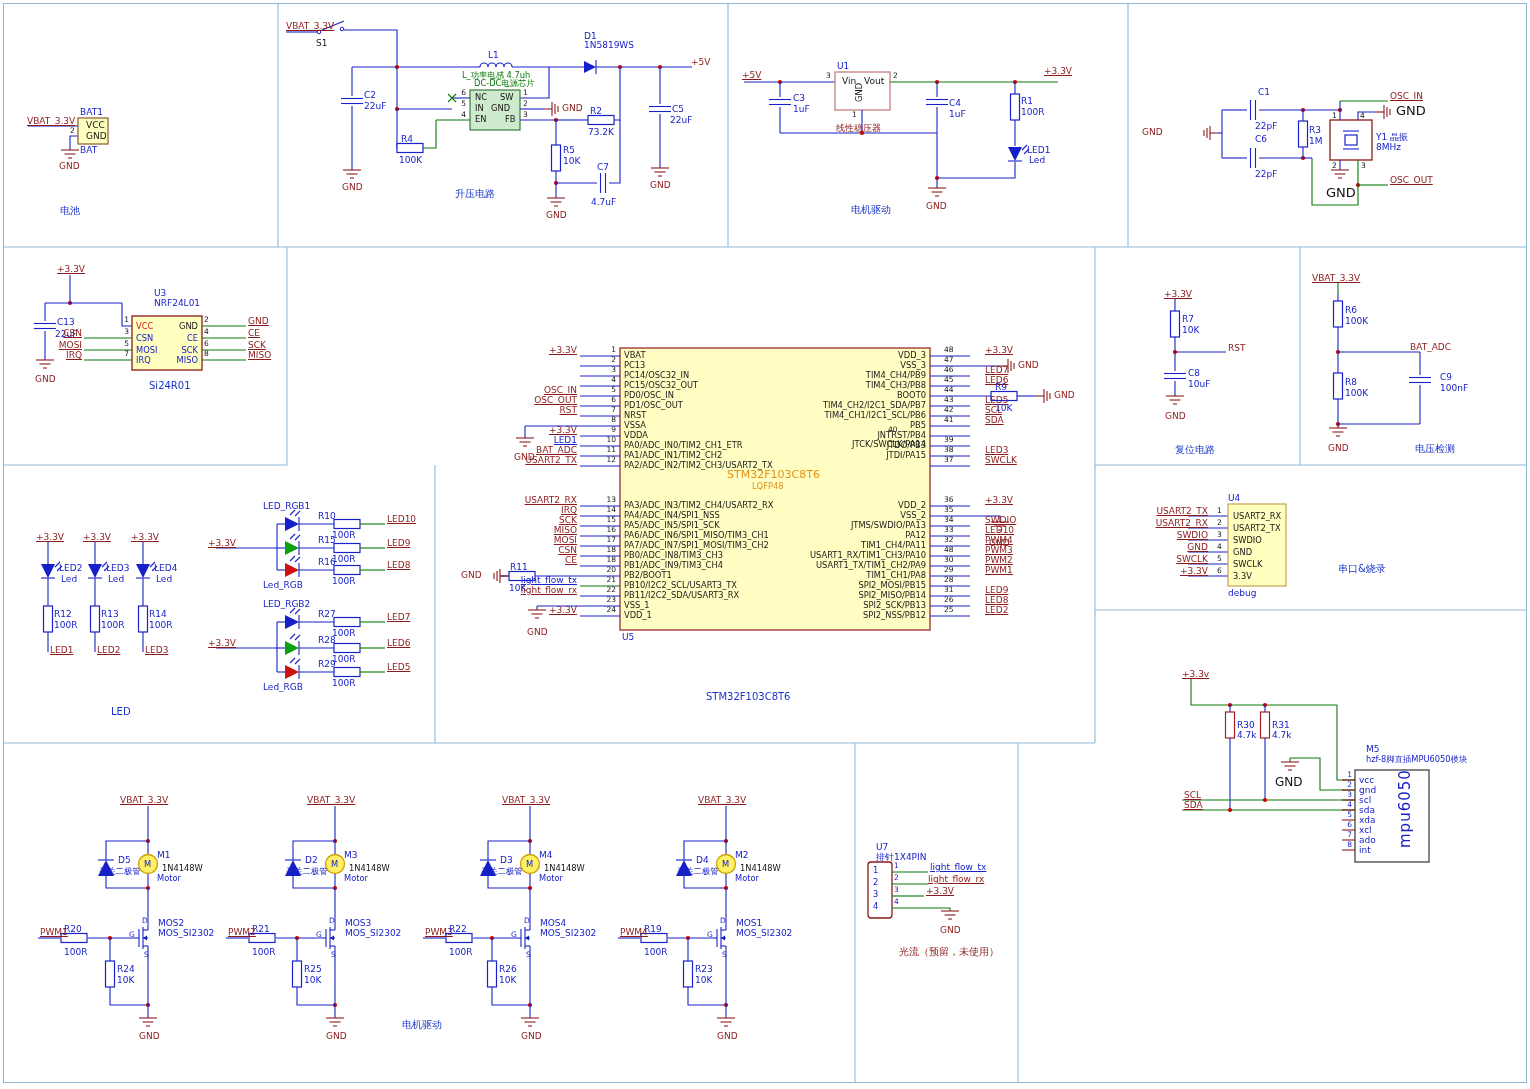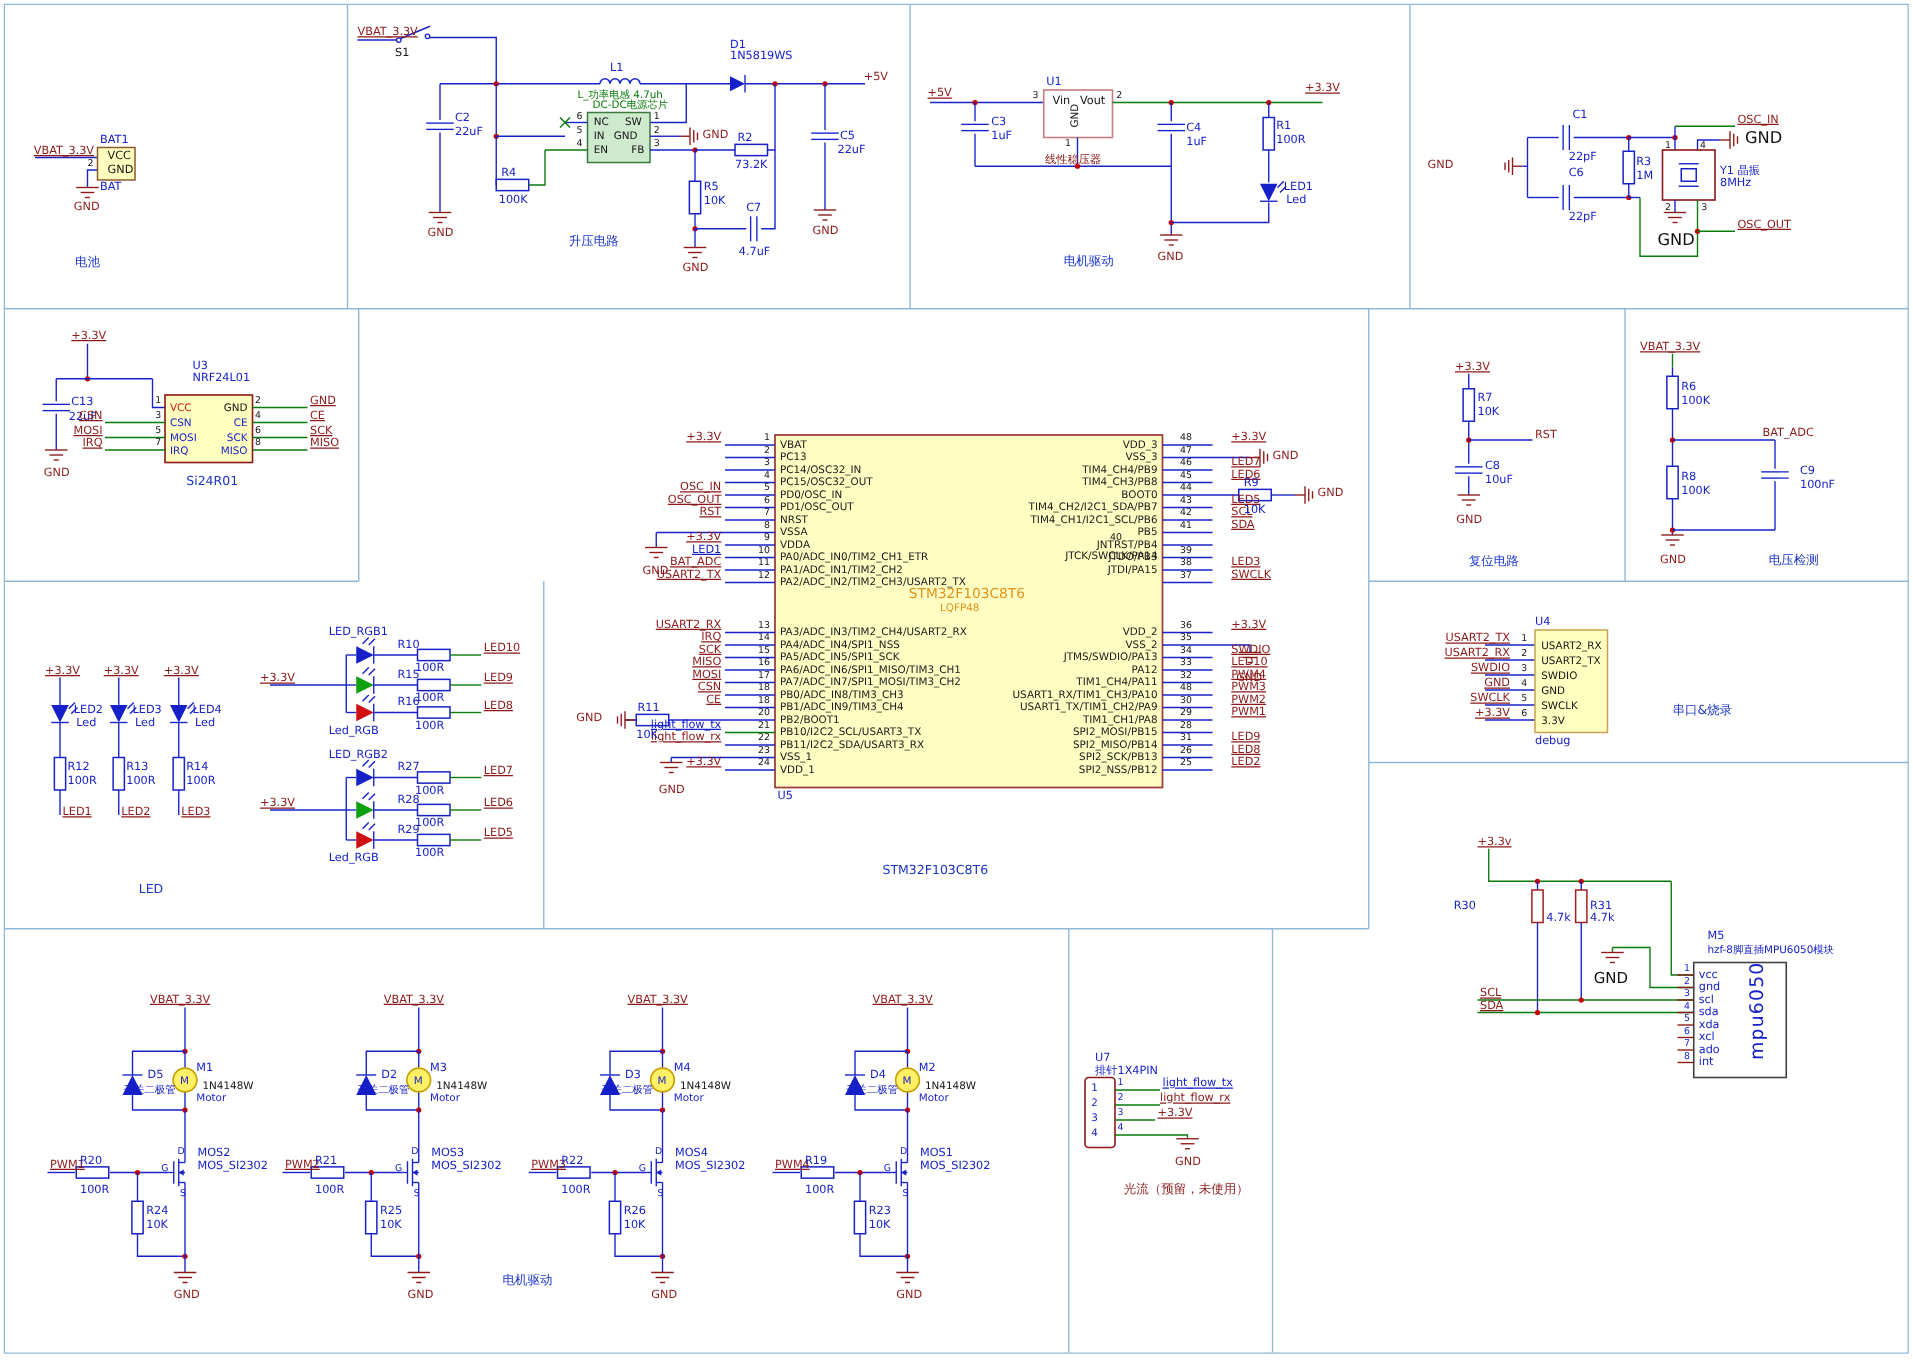--- a/index.html
+++ b/index.html
@@ -996,21 +996,21 @@
       <div class="lbl blu xs" style="left:894px;top:874px">2</div>
       <div class="lbl blu sm" style="left:873px;top:890px">3</div>
       <div class="lbl blu xs" style="left:894px;top:886px">3</div>
       <div class="lbl blu sm" style="left:873px;top:902px">4</div>
       <div class="lbl blu xs" style="left:894px;top:898px">4</div>
       <div class="lbl blu u" style="left:930px;top:863px">light_flow_tx</div>
       <div class="lbl net u" style="left:928px;top:875px">light_flow_rx</div>
       <div class="lbl net u" style="left:926px;top:887px">+3.3V</div>
       <div class="lbl net" style="left:940px;top:926px">GND</div>
       <div class="lbl net u" style="left:1182px;top:670px">+3.3v</div>
-      <div class="lbl blu" style="left:1163px;top:721px">R30</div>
+      <div class="lbl blu" style="left:1237px;top:721px">R30</div>
       <div class="lbl blu" style="left:1237px;top:731px">4.7k</div>
       <div class="lbl blu" style="left:1272px;top:721px">R31</div>
       <div class="lbl blu" style="left:1272px;top:731px">4.7k</div>
       <div class="lbl md" style="left:1275px;top:776px">GND</div>
       <div class="lbl net u" style="left:1184px;top:791px">SCL</div>
       <div class="lbl net u" style="left:1184px;top:801px">SDA</div>
       <div class="lbl blu" style="left:1366px;top:745px">M5</div>
       <div class="lbl blu sm" style="left:1366px;top:755px">hzf-8脚直插MPU6050模块</div>
       <div class="lbl blu xs ra" style="left:1352px;top:771px">1</div>
       <div class="lbl blu" style="left:1359px;top:776px">vcc</div>

